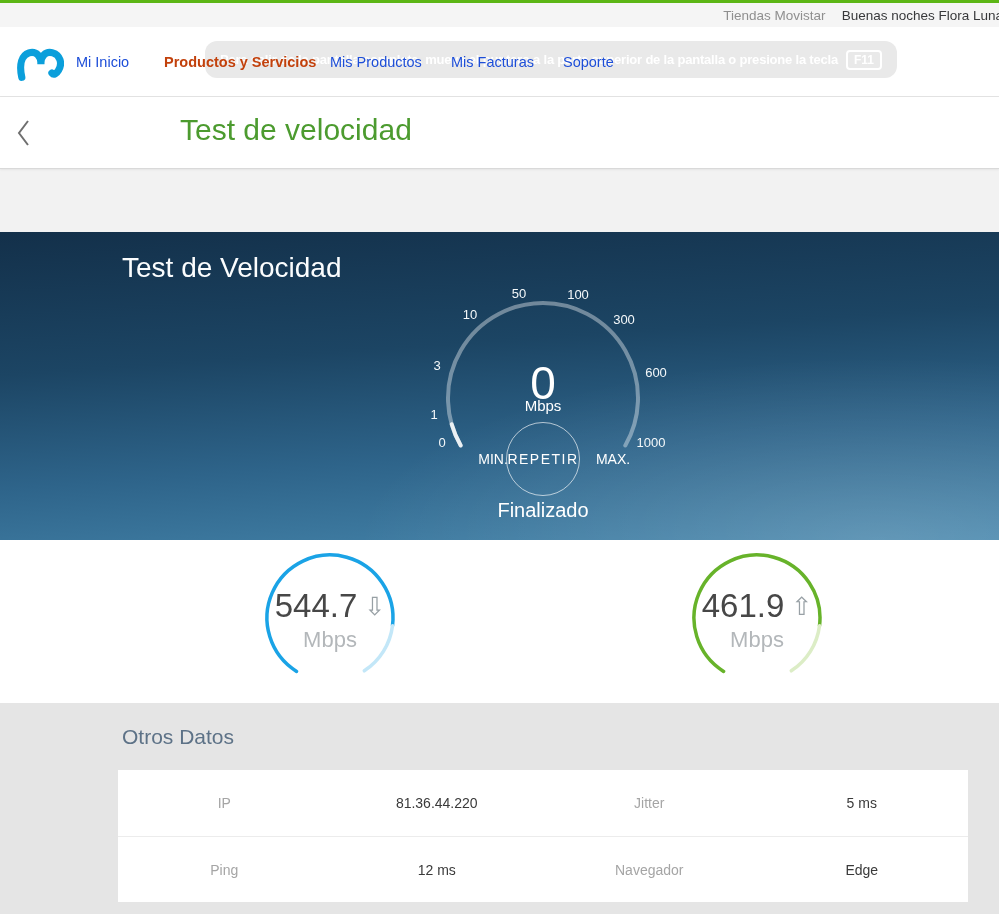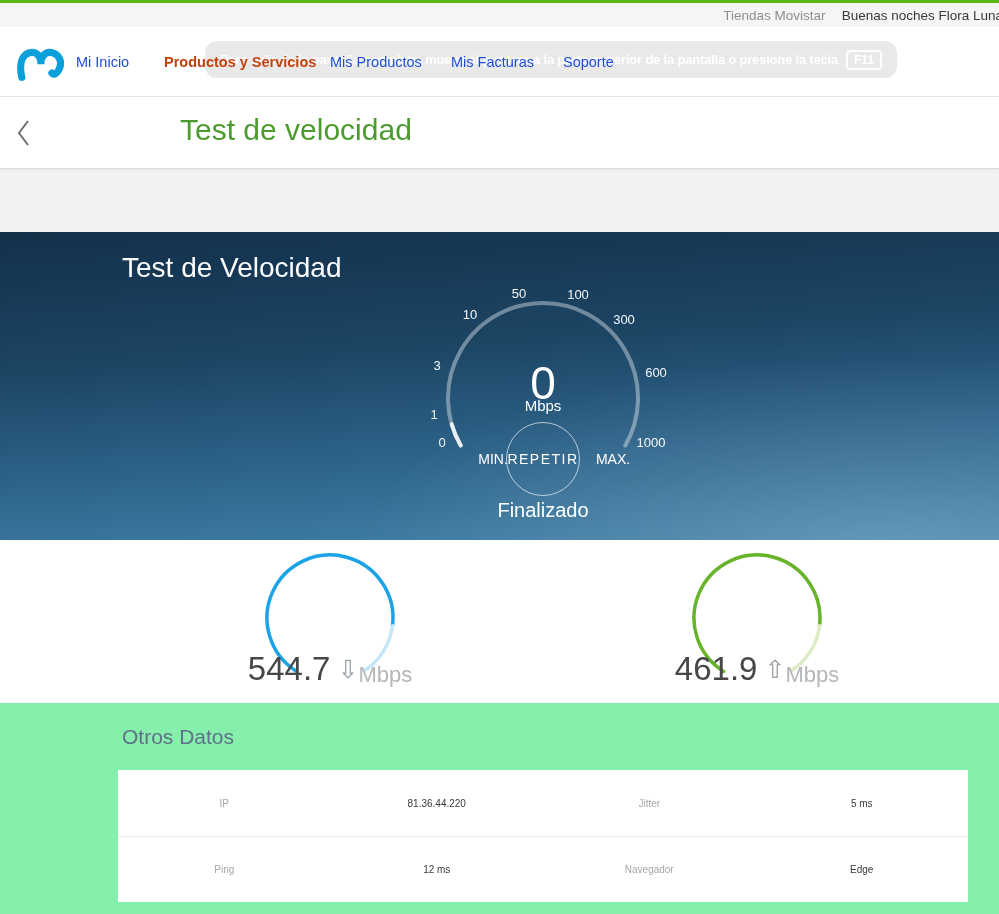--- a/index.html
+++ b/index.html
@@ -54,35 +54,35 @@
     border:1px solid rgba(255,255,255,0.65); border-radius:50%; background:transparent;
     color:#ffffff; font-size:14px; letter-spacing:1.5px; cursor:pointer; z-index:3;
     font-family:"Liberation Sans", sans-serif; }
   .finalizado { position:absolute; left:543px; top:278px; transform:translate(-50%,-50%);
     color:#ffffff; font-size:20px; z-index:2; }
 
   
   .results { position:relative; height:163px; background:#ffffff; }
   .speed-widget { position:absolute; top:8px; width:140px; height:140px; }
   .speed-widget svg { position:absolute; inset:0; }
-  .speed-text { position:absolute; inset:0; display:flex; flex-direction:row;
-    align-items:flex-end; justify-content:center; padding-top:4px; }
+  .speed-text { position:absolute; inset:0; display:flex; flex-direction:column;
+    align-items:center; justify-content:center; padding-top:4px; }
   .speed-val-row { display:flex; align-items:center; gap:7px; }
   .speed-val { font-size:33px; color:#474747; }
   .speed-arrow { font-size:25px; color:#98a0a5; }
   .speed-unit { font-size:22px; color:#b3b7ba; margin-top:2px; }
   .dl { left:260px; } .ul { left:687px; }
 
   
-  .otros { position:relative; height:211px; background:#86efac; }
+  .otros { position:relative; height:211px; background:#e5e5e5; }
   .otros-heading { position:absolute; left:122px; top:22px; font-size:21px; color:#5d7287; }
   .otros-card { position:absolute; left:118px; top:67px; width:850px; background:#ffffff; }
   .otros-row { display:flex; height:66px; align-items:center; }
   .otros-row + .otros-row { border-top:1px solid #ececec; }
-  .cell { width:25%; text-align:center; font-size:10px; }
+  .cell { width:25%; text-align:center; font-size:14px; }
   .cell.lbl { color:#a5a5a5; }
   .cell.val { color:#3a3a3a; }
 </style>
 </head>
 <body>
 
 <div class="page">
 
   <div class="topline"></div>
 

